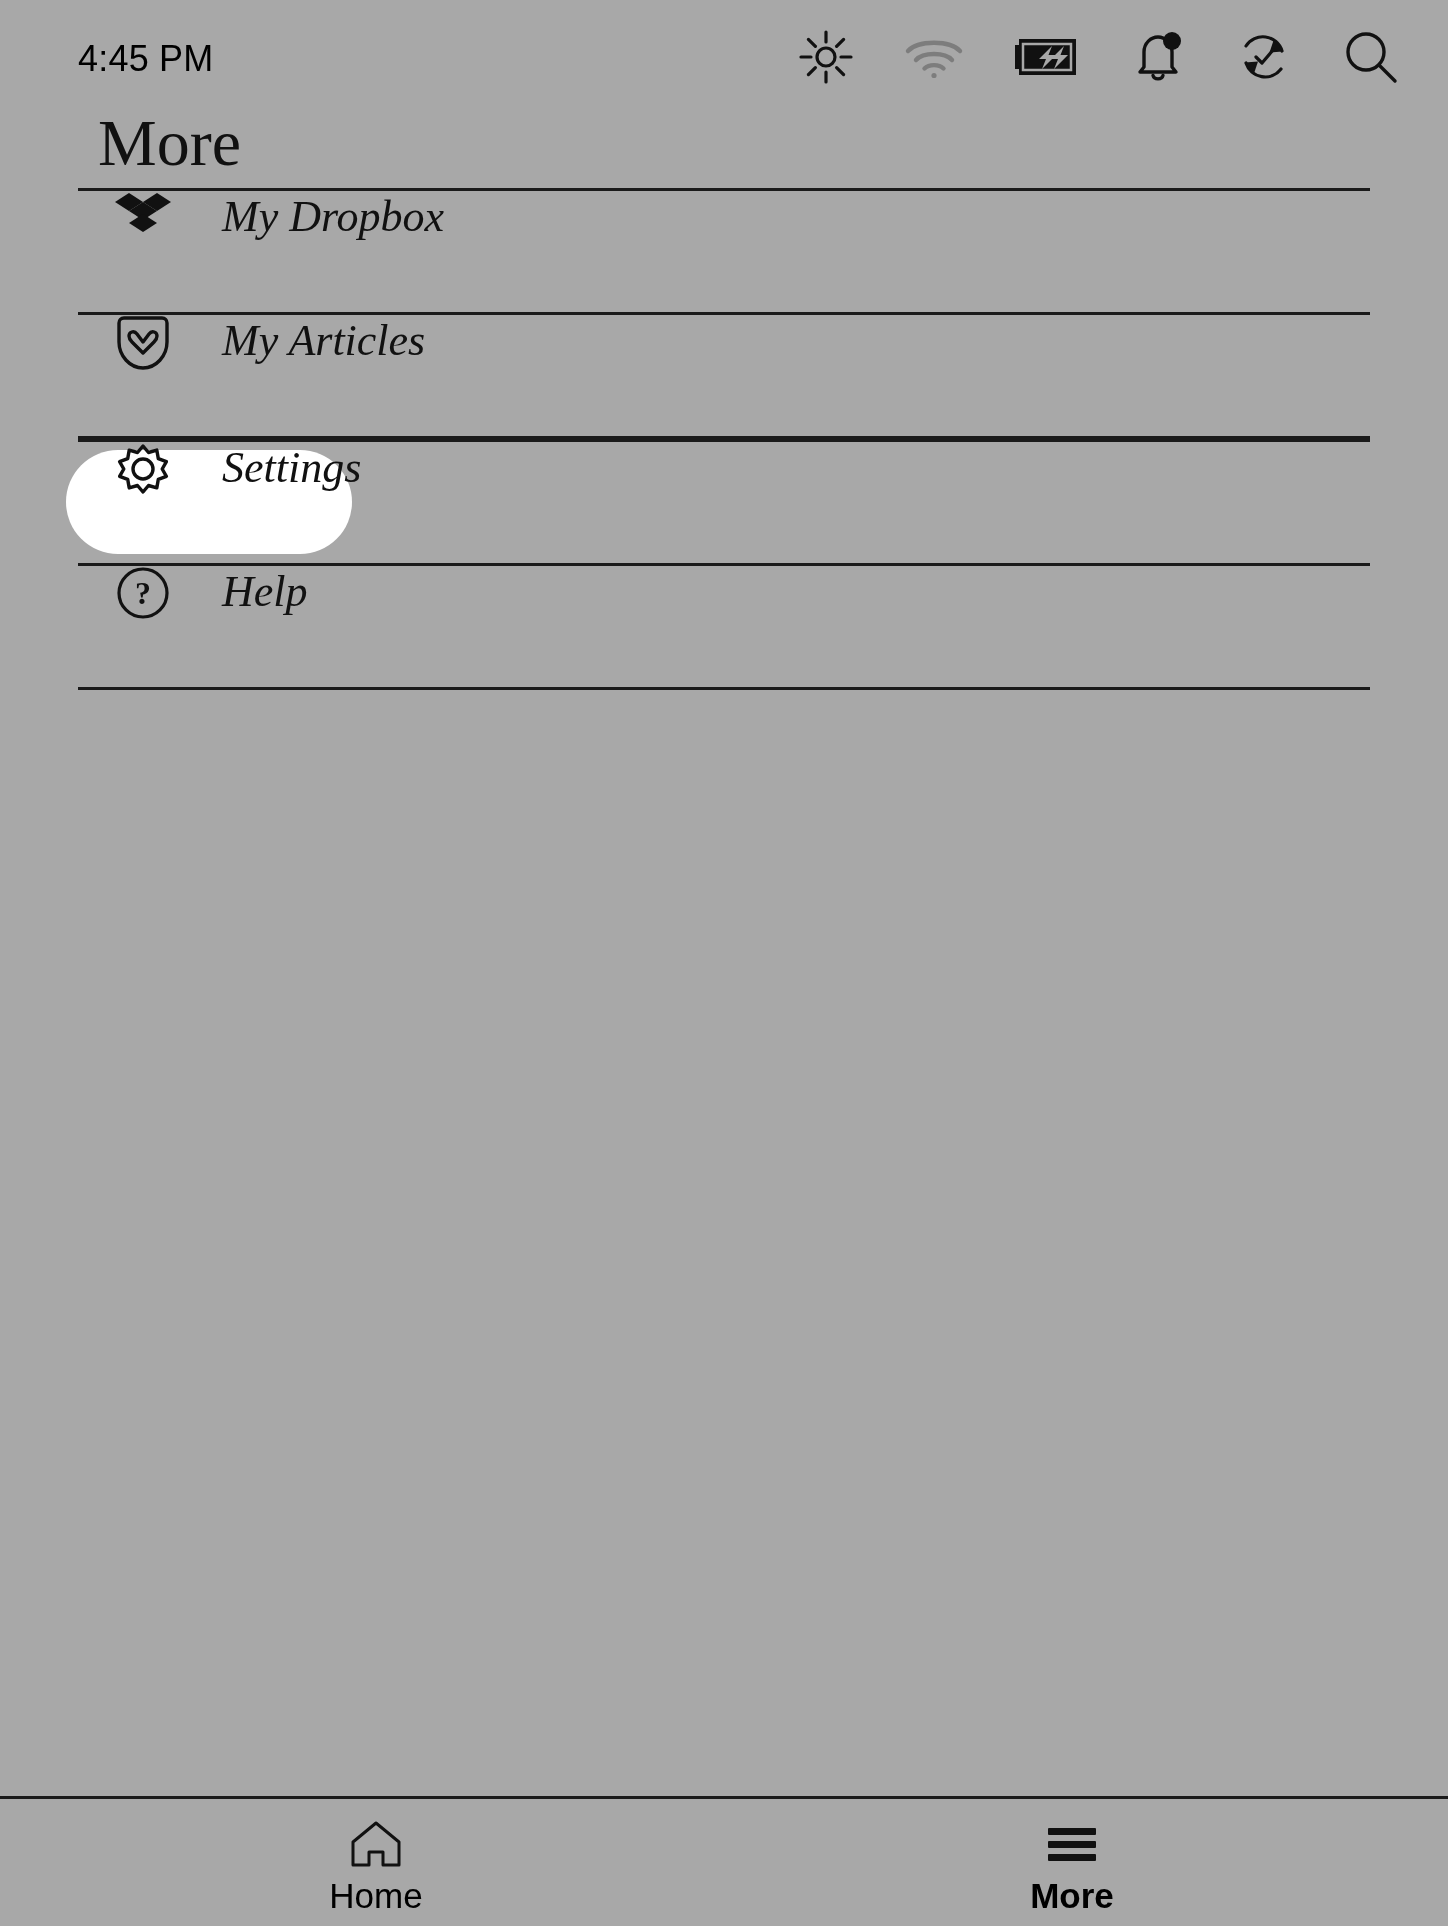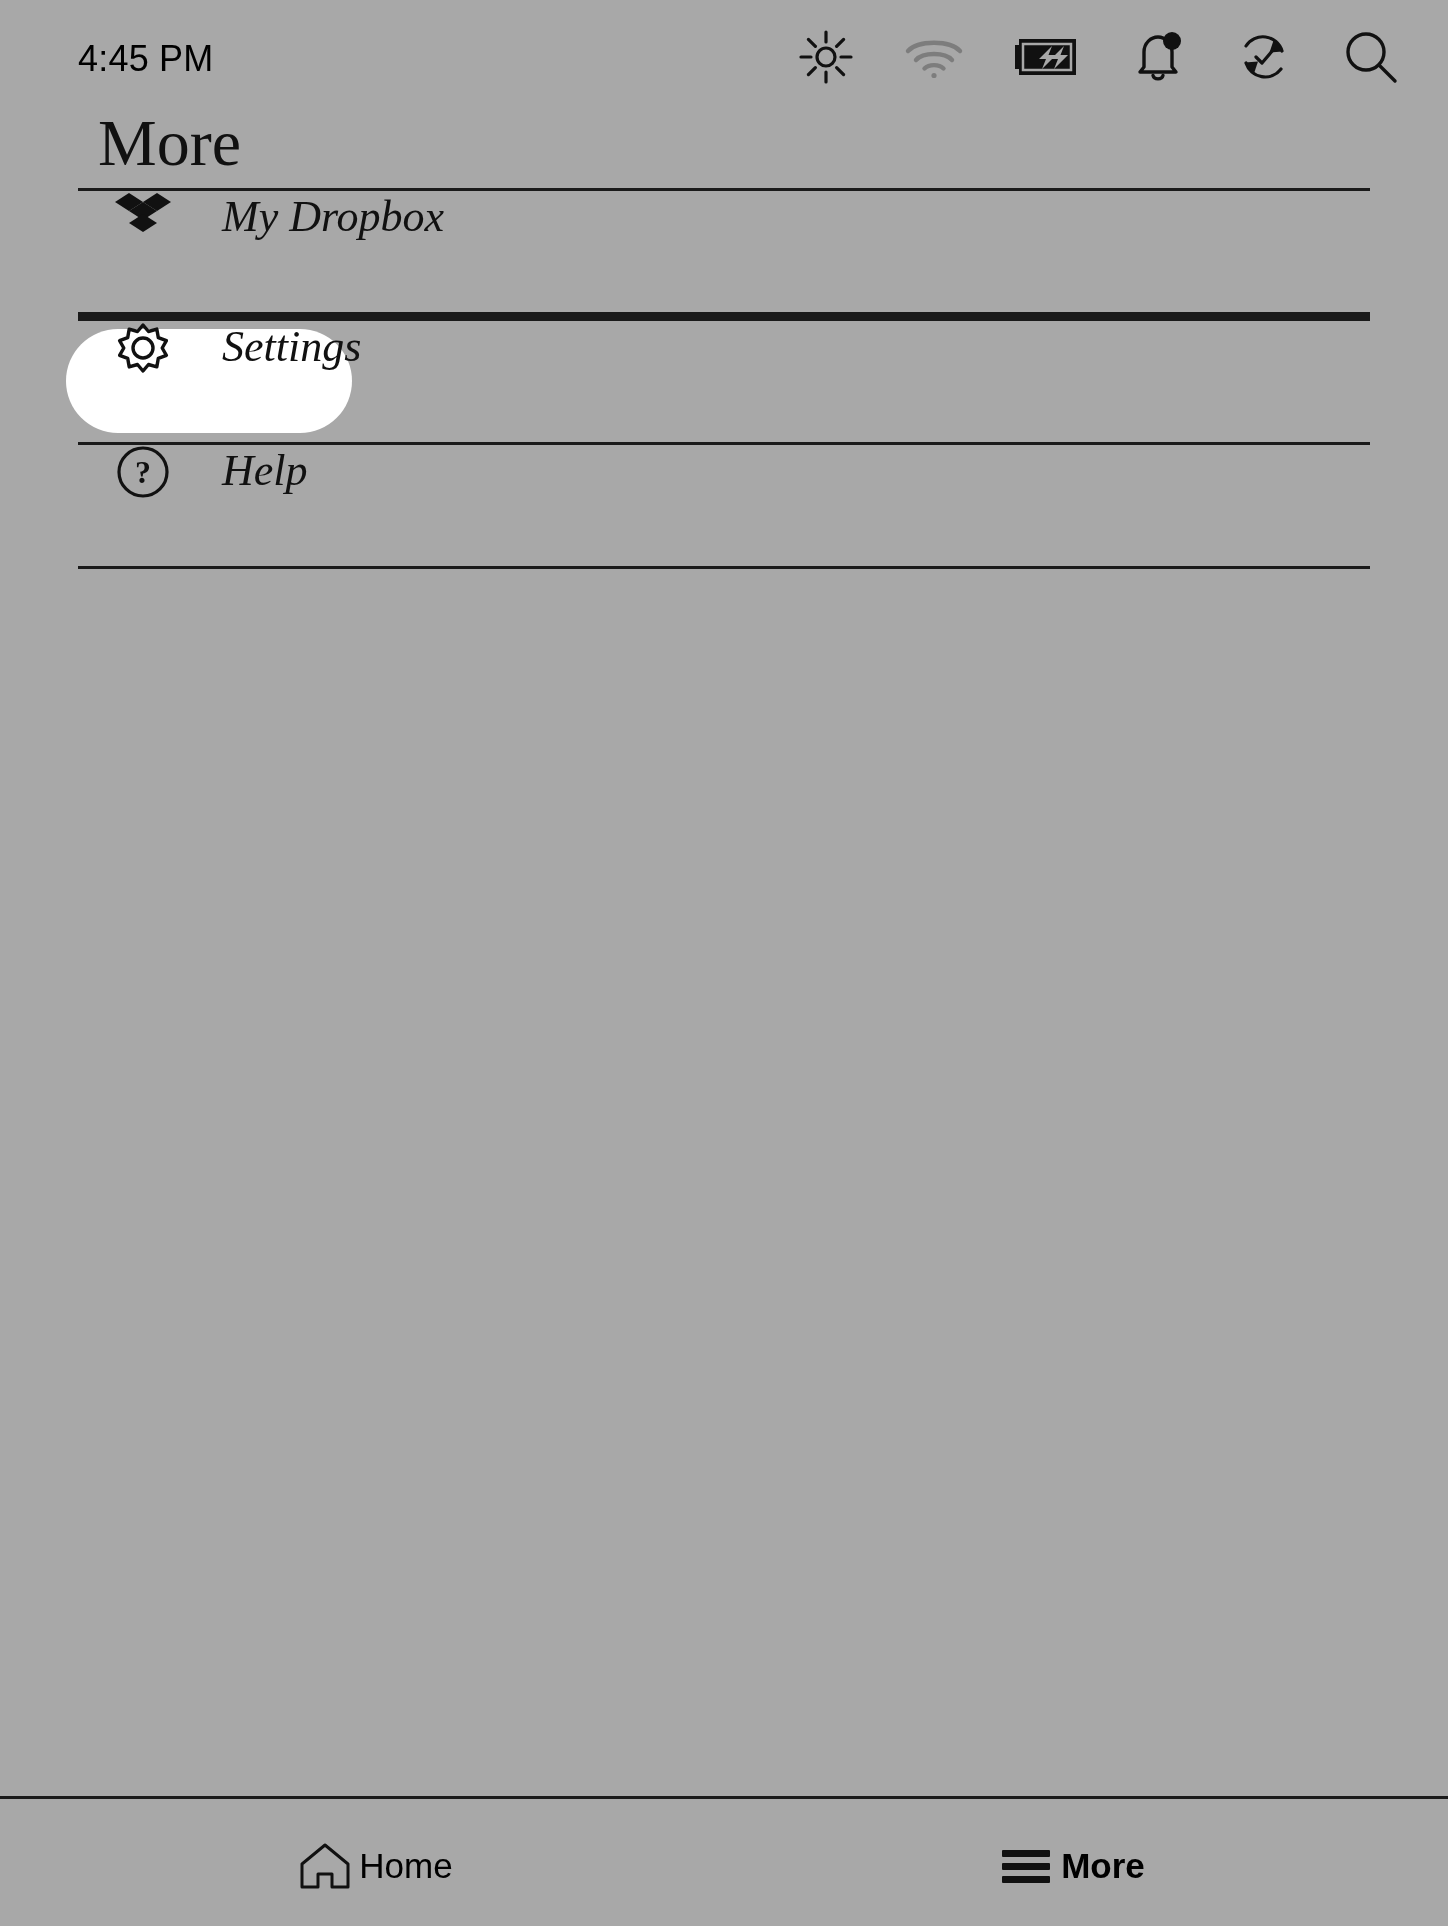--- a/index.html
+++ b/index.html
@@ -104,21 +104,21 @@
     flex: 0 0 130px;
     height: 130px;
     border-top: 3px solid #1a1a1a;
     display: flex;
     align-items: stretch;
     padding: 0 28px;
   }
   .navitem {
     flex: 1 1 0;
     display: flex;
-    flex-direction: row;
+    flex-direction: column;
     align-items: center;
     justify-content: center;
     gap: 8px;
     padding-top: 6px;
   }
   .nav-icon { height: 52px; display: flex; align-items: center; justify-content: center; }
   .nav-label {
     font-size: 35px;
     color: #000;
     font-family: "Liberation Sans", sans-serif;
@@ -209,20 +209,29 @@
           <path d="M43 2 L57 11 L43 20 L29 11 Z"></path>
           <path d="M15 20 L29 11 L43 20 L29 29 Z"></path>
           <path d="M29 32 L43 23 L57 32 L43 41 Z" transform="translate(-14,0)"></path>
         </svg>
       </div>
       <div class="row-label">My Dropbox</div>
     </div>
 
     <div class="divider"></div>
 
+    <div class="row">
+      <div class="row-icon">
+        <svg width="54" height="58" viewBox="0 0 54 58" fill="none" stroke="#111" stroke-width="3.4" stroke-linecap="round" stroke-linejoin="round">
+          <path d="M3 8 C3 5, 5 3, 8 3 L46 3 C49 3, 51 5, 51 8 L51 27 C51 41, 40 53, 27 53 C14 53, 3 41, 3 27 Z"></path>
+          <path d="M13 21 C13 17, 18 15, 21 19 L27 27 L33 19 C36 15, 41 17, 41 21 C41 23, 40 25, 38 27 L27 38 L16 27 C14 25, 13 23, 13 21 Z"></path>
+        </svg>
+      </div>
+      <div class="row-label">My Articles</div>
+    </div>
 
     <div class="divider"></div>
 
 
     <div class="divider"></div>
 
     <div class="row selected">
       <div class="highlight"></div>
       <div class="row-icon">
         <svg width="58" height="58" viewBox="0 0 58 58" fill="none" stroke="#111" stroke-width="3.4" stroke-linejoin="round" stroke-linecap="round">

